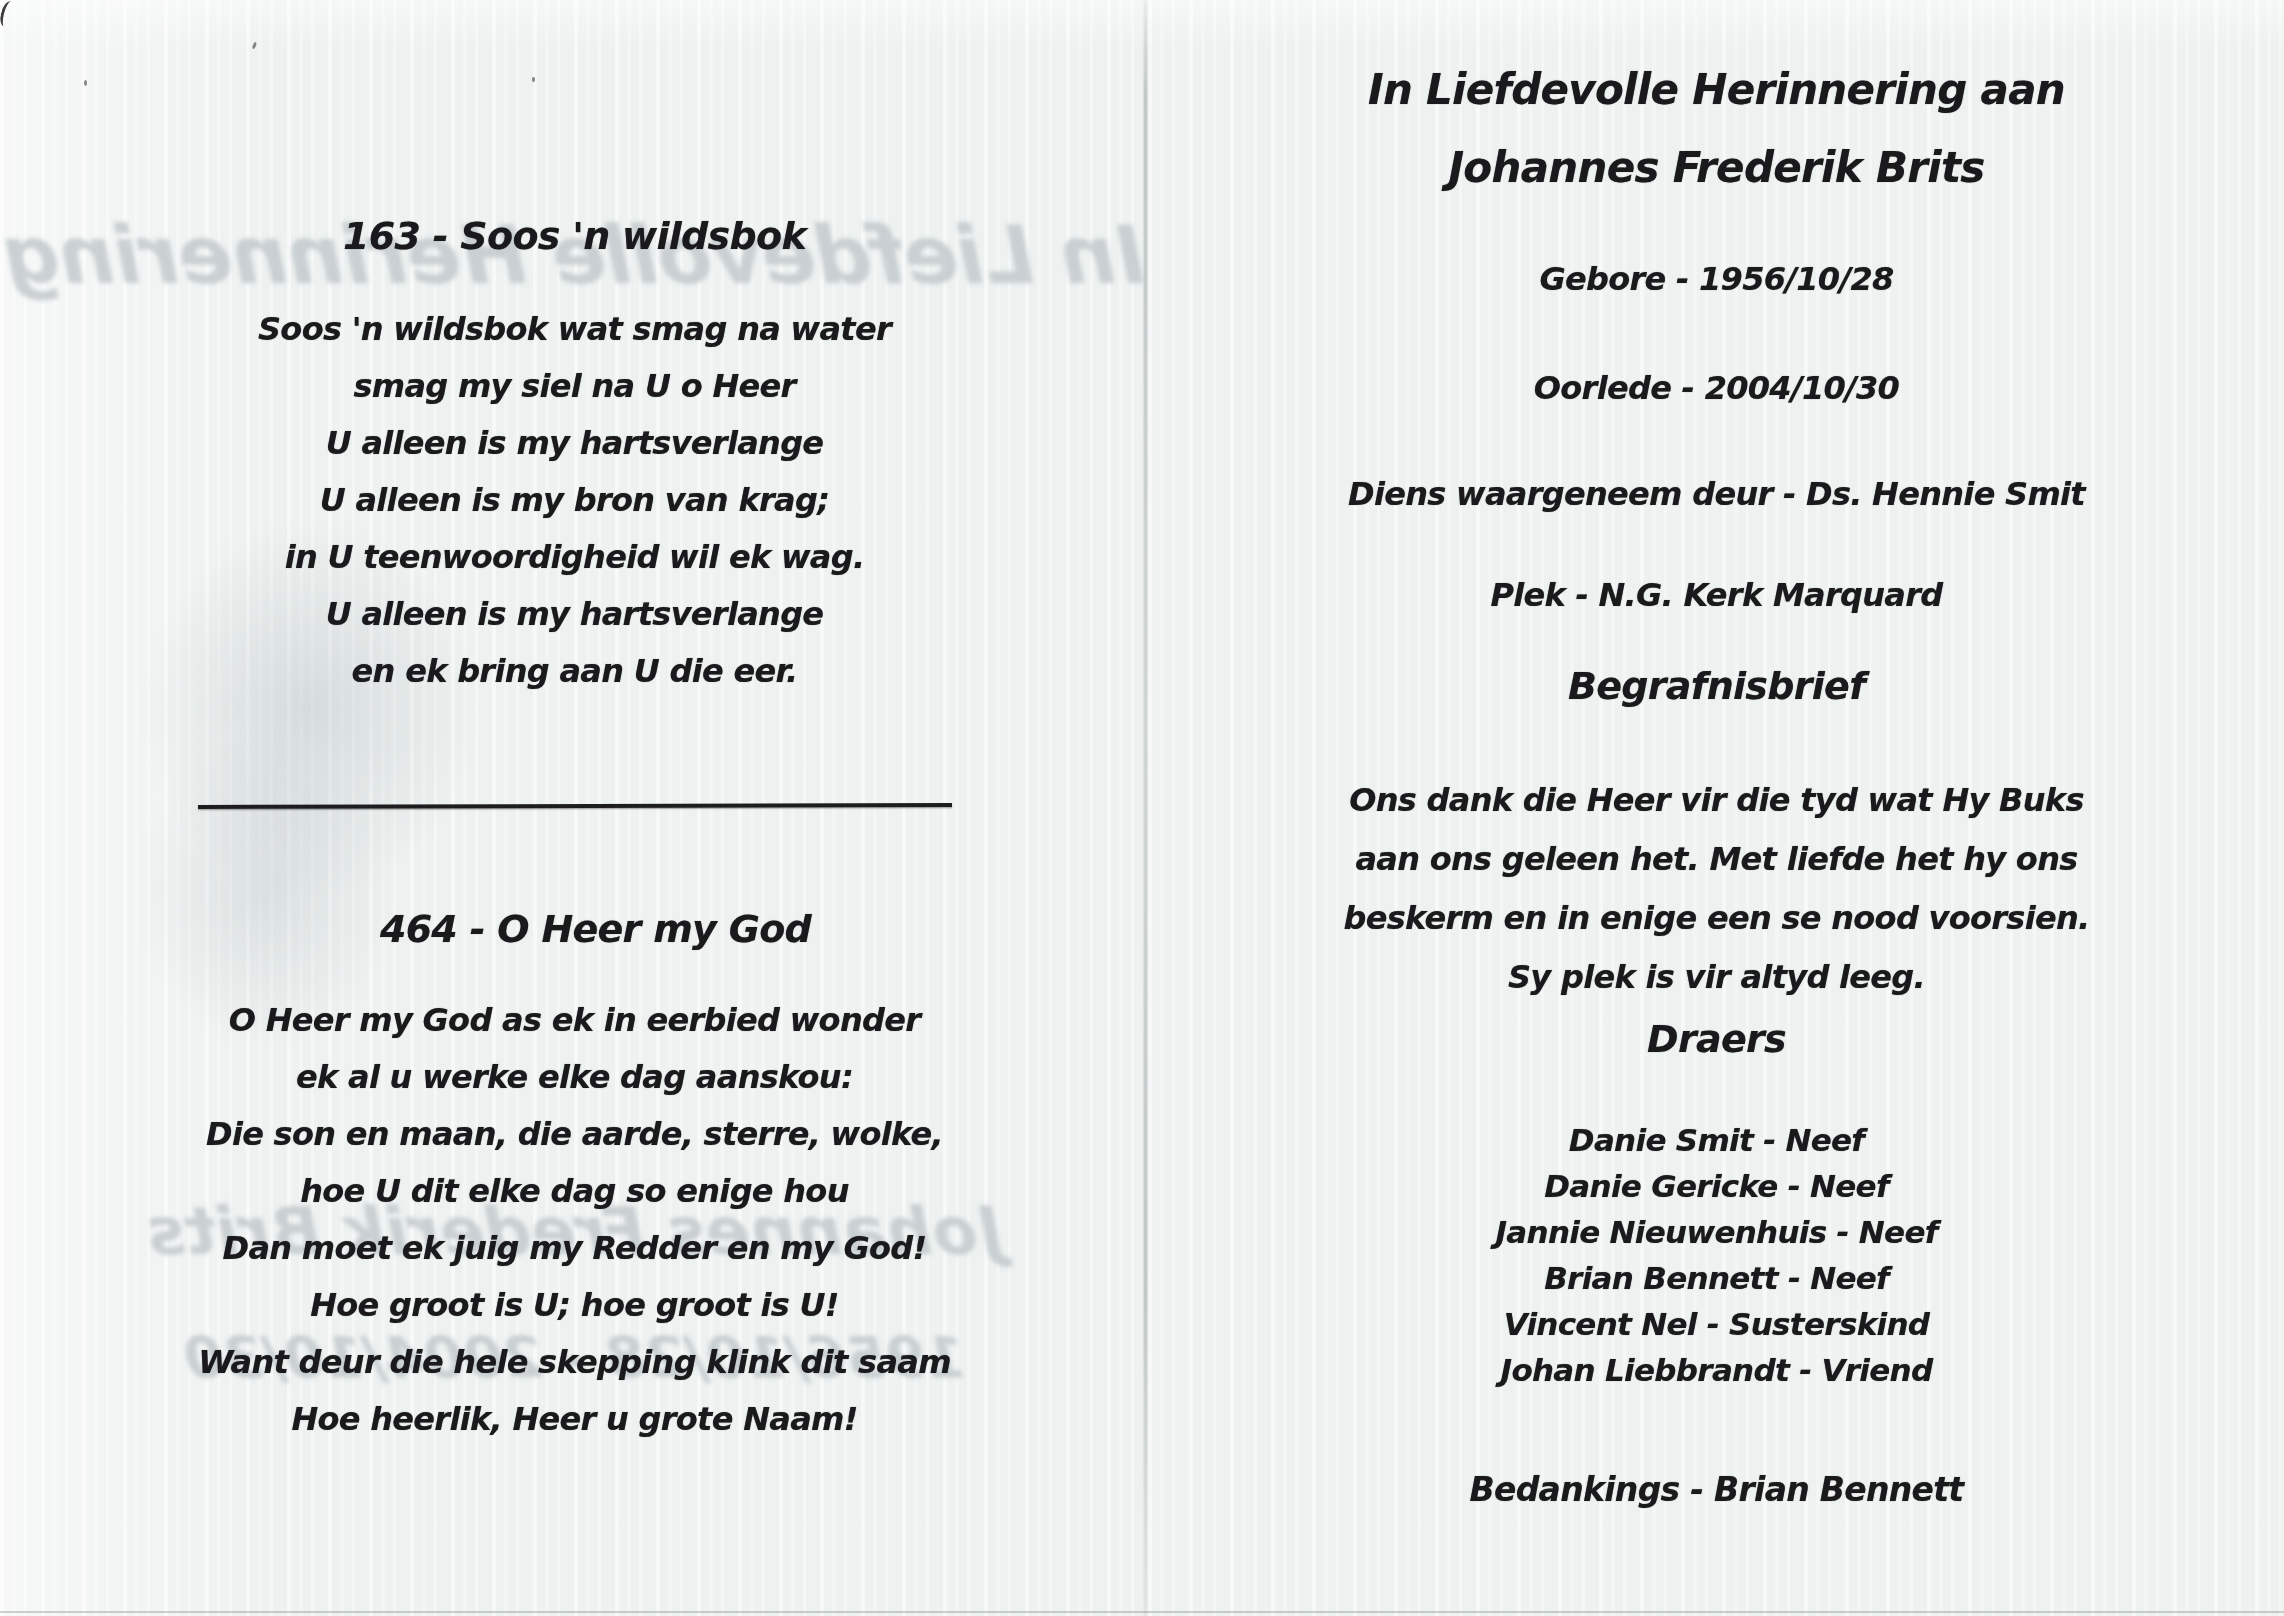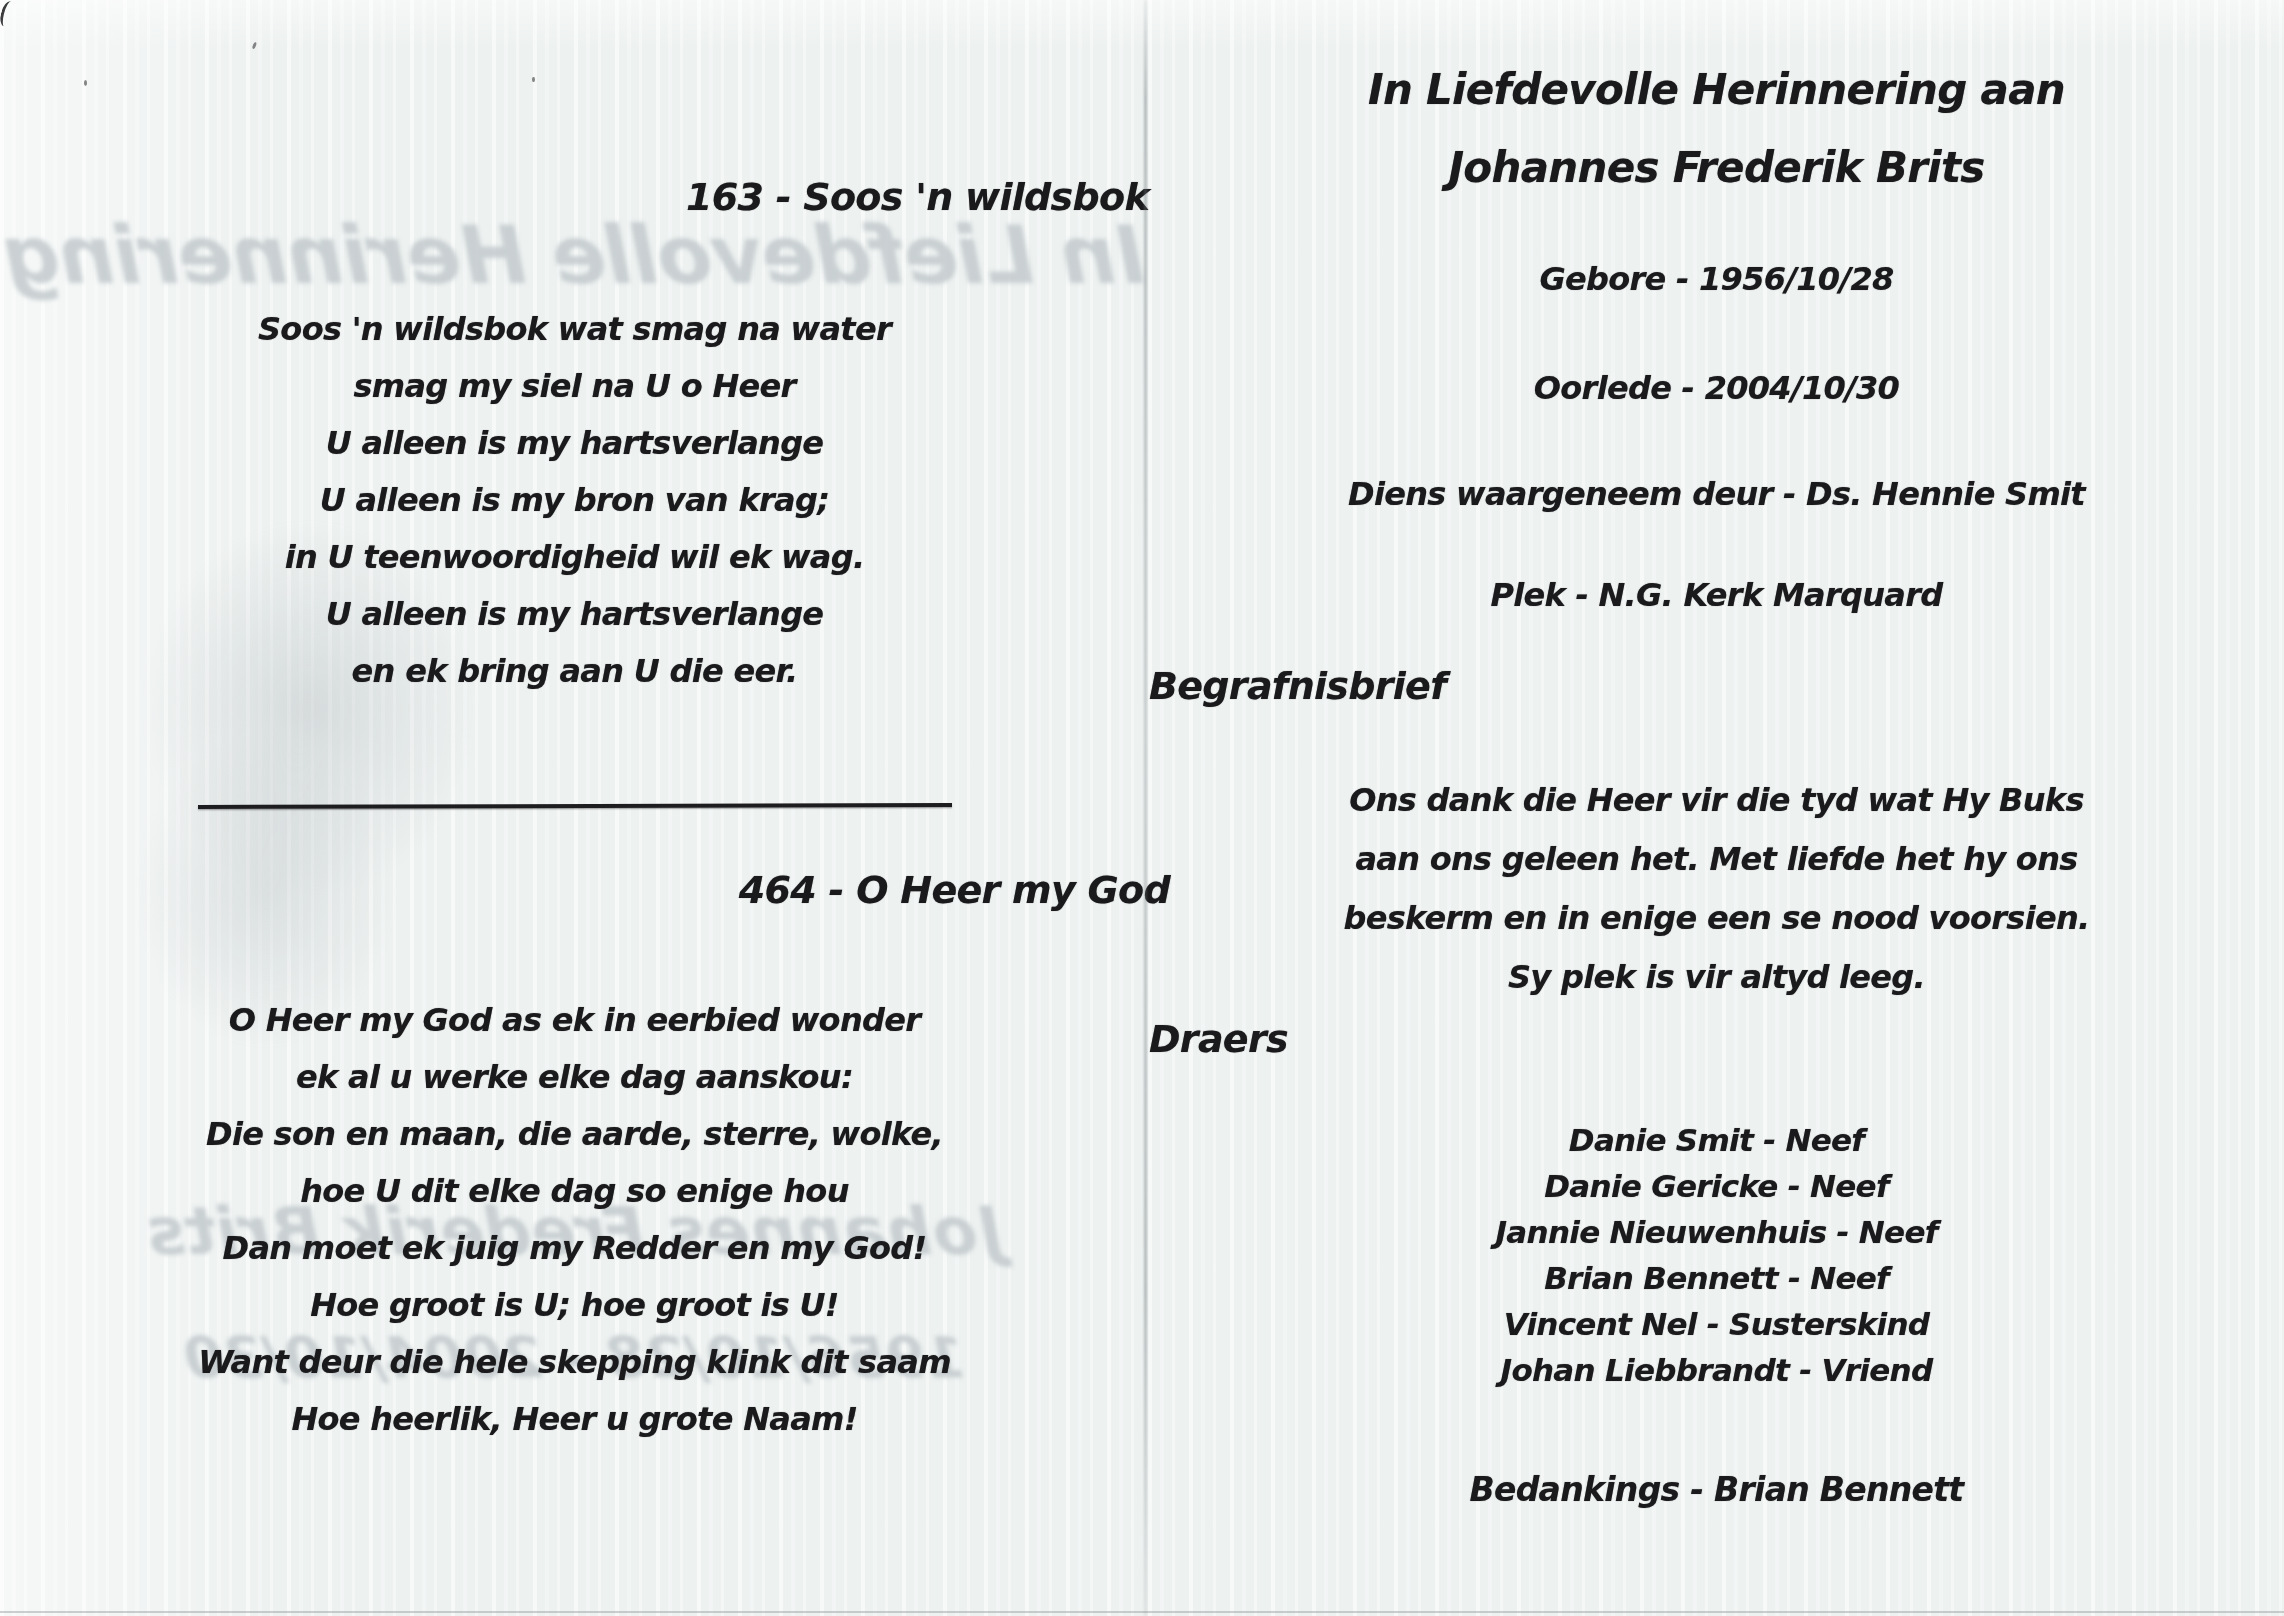--- a/index.html
+++ b/index.html
@@ -33,21 +33,21 @@
   }
   .corner-mark{
     position:absolute;left:1.3px;top:1.3px;width:10.4px;height:26px;
     border-left:3.9px solid #1b1b1d;border-radius:60% 0 0 55%;
     transform:rotate(14deg);opacity:0.85;
   }
   .speck{position:absolute;background:#3a3a3c;border-radius:50%;opacity:0.6;}
 
   .ink{color:#1a1a1c;font-style:italic;font-weight:700;letter-spacing:-0.7px;
        text-shadow:0 0 1px rgba(25,25,28,0.55);}
-  .centered{text-align:right;width:100%;}
+  .centered{text-align:center;width:100%;margin-top:39px;}
 
   .left-page{position:absolute;left:0;top:0;width:1149px;height:1616px;}
   .right-page{position:absolute;left:1149px;top:0;width:1135px;height:1616px;}
 
   
   .ghost{
     position:absolute;width:100%;text-align:center;
     color:#c3cacd;font-style:italic;font-weight:700;
     transform:scaleX(-1);filter:blur(2px);opacity:0.85;
     white-space:nowrap;
@@ -75,21 +75,21 @@
   .h2-title{top:868px;padding-left:21px;}
   .verse-2{top:992px;}
 
   .rp-title{position:absolute;top:51px;width:100%;text-align:center;
             font-size:42px;line-height:78px;letter-spacing:-0.7px;}
   .rp-line{position:absolute;width:100%;text-align:center;font-size:32px;white-space:nowrap;}
   .rp-born{top:260px;}
   .rp-died{top:369px;}
   .rp-service{top:475px;}
   .rp-place{top:576px;}
-  .rp-heading{position:absolute;width:100%;text-align:left;font-size:38px;}
+  .rp-heading{position:absolute;width:100%;text-align:center;font-size:38px;}
   .rp-brief{top:664px;}
   .rp-paragraph{position:absolute;top:771px;width:100%;text-align:center;
                 font-size:32px;line-height:59px;}
   .rp-draers{top:1017px;}
   .rp-names{position:absolute;top:1117px;width:100%;text-align:center;
             font-size:31px;line-height:46px;}
   .rp-thanks{top:1470px;font-size:33px;}
 </style>
 </head>
 <body>

